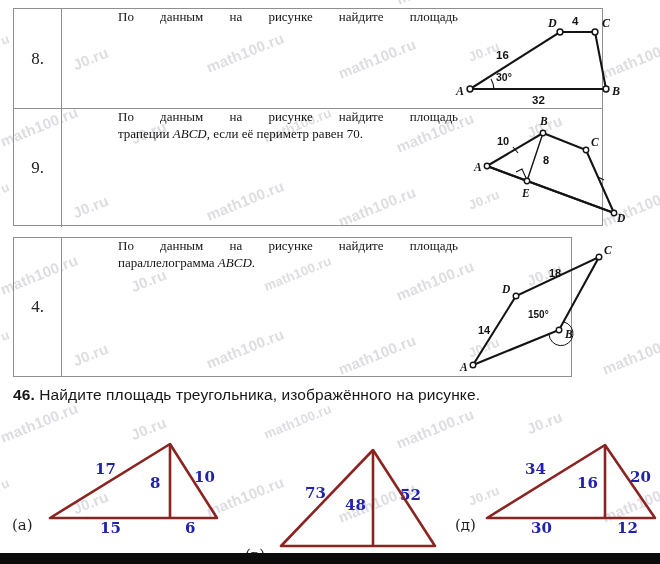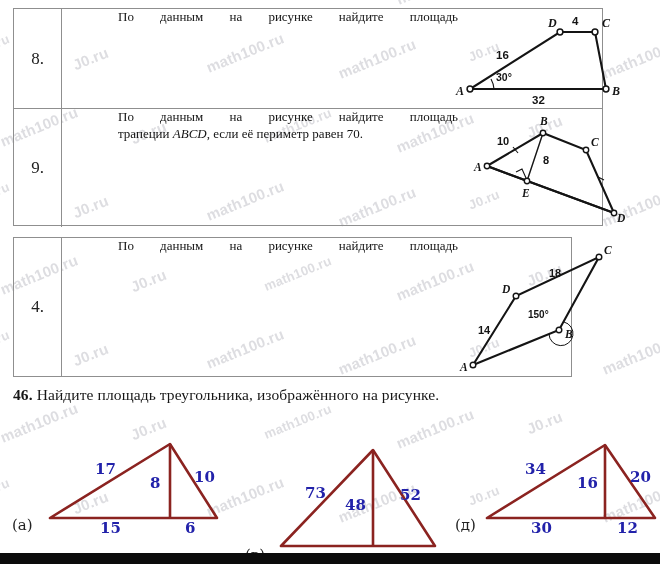--- a/index.html
+++ b/index.html
@@ -108,21 +108,21 @@
     left: 0;
     top: 0;
     overflow: visible;
   }
 
   
   #problem46 {
     position: absolute;
     left: 13px;
     top: 386px;
-    font-family: Liberation Serif, serif;
+    font-family: Liberation Sans, sans-serif;
     font-size: 15.5px;
     color: #161616;
     letter-spacing: 0.1px;
     text-align: right;
   }
   #problem46 .num {
     font-weight: 700;
   }
 
   .tri-figure {
@@ -289,20 +289,21 @@
       </div>
     </div>
   </div>
 
   <div class="task-table" style="left:13px; top:237px; width:559px; height:140px;">
     <div class="task-row" style="top:0; height:138px;">
       <div class="num-cell">4.</div>
       <div class="body-cell">
         <div class="statement">
           <div>По данным на рисунке найдите площадь</div>
+          <div class="last-line"><span>параллелограмма </span><em>ABCD</em><span>.</span></div>
         </div>
 
         <div class="figure">
           <svg width="170" height="138" viewBox="0 0 170 138">
 
             <polygon points="61,127 147,92 187,19 104,58" fill="none" stroke="#141414" stroke-width="2.1"></polygon>
 
             <path d="M 137,96 A 12,12 0 1 0 152,84" fill="none" stroke="#141414" stroke-width="1.0"></path>
 
             <circle cx="61" cy="127" r="2.8" fill="#ffffff" stroke="#141414" stroke-width="1.4"></circle>

